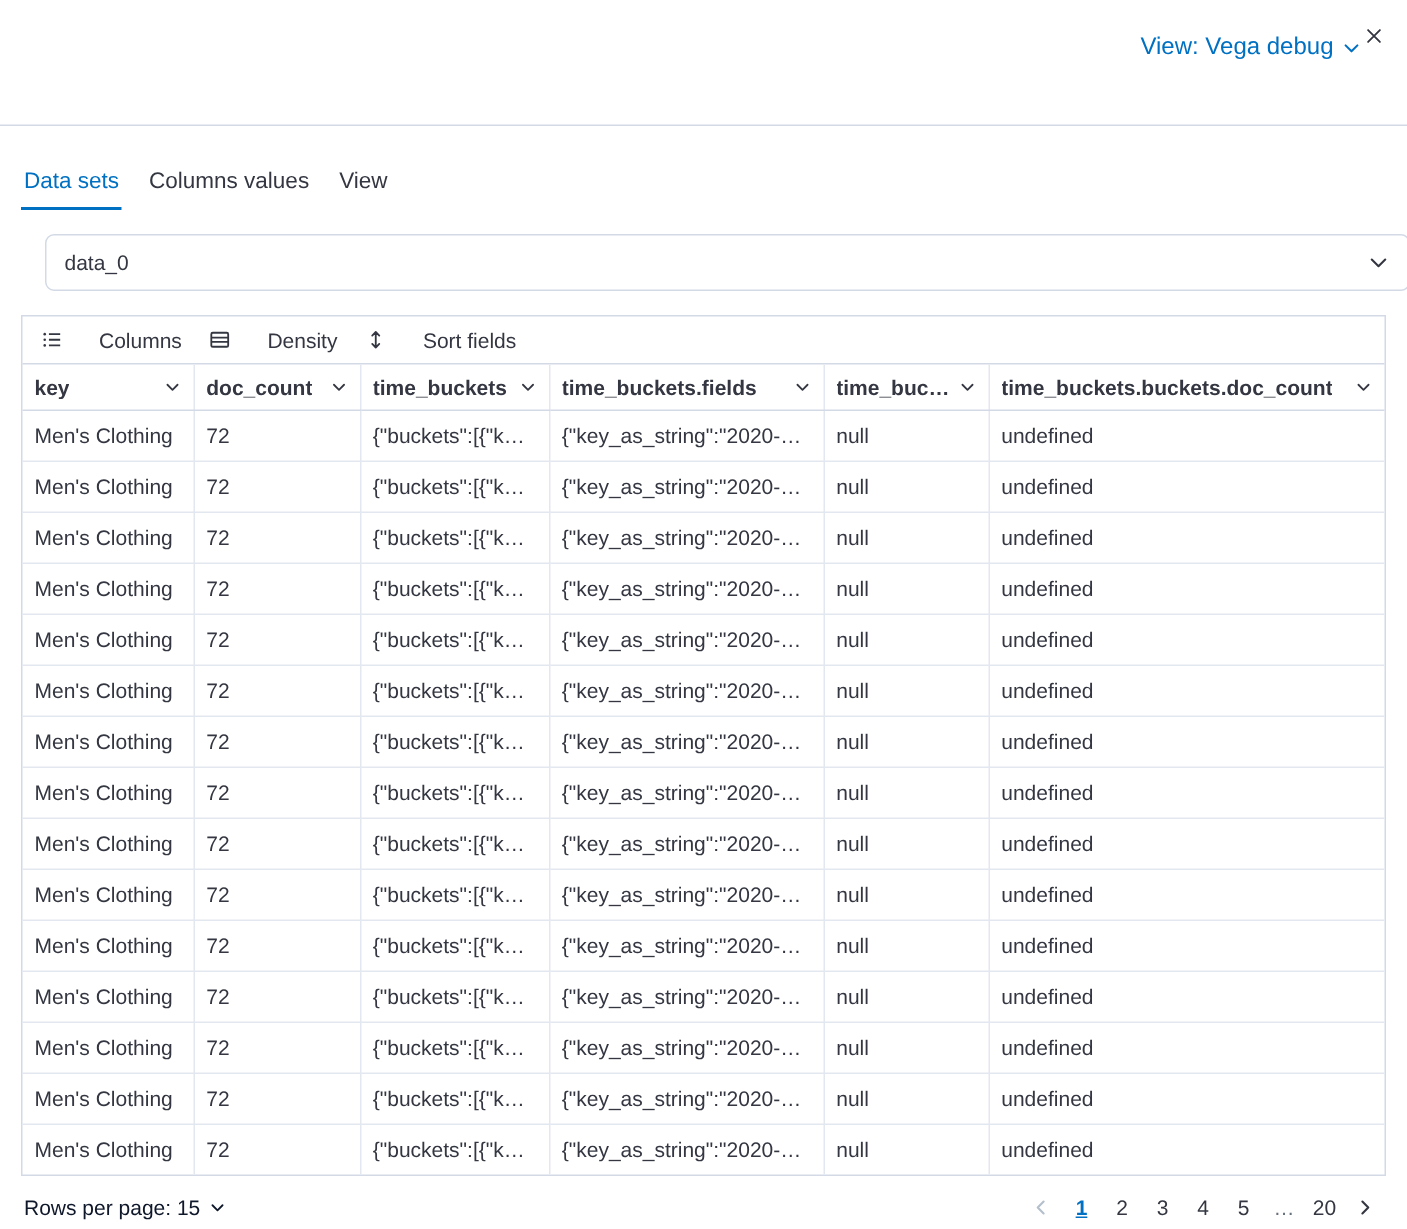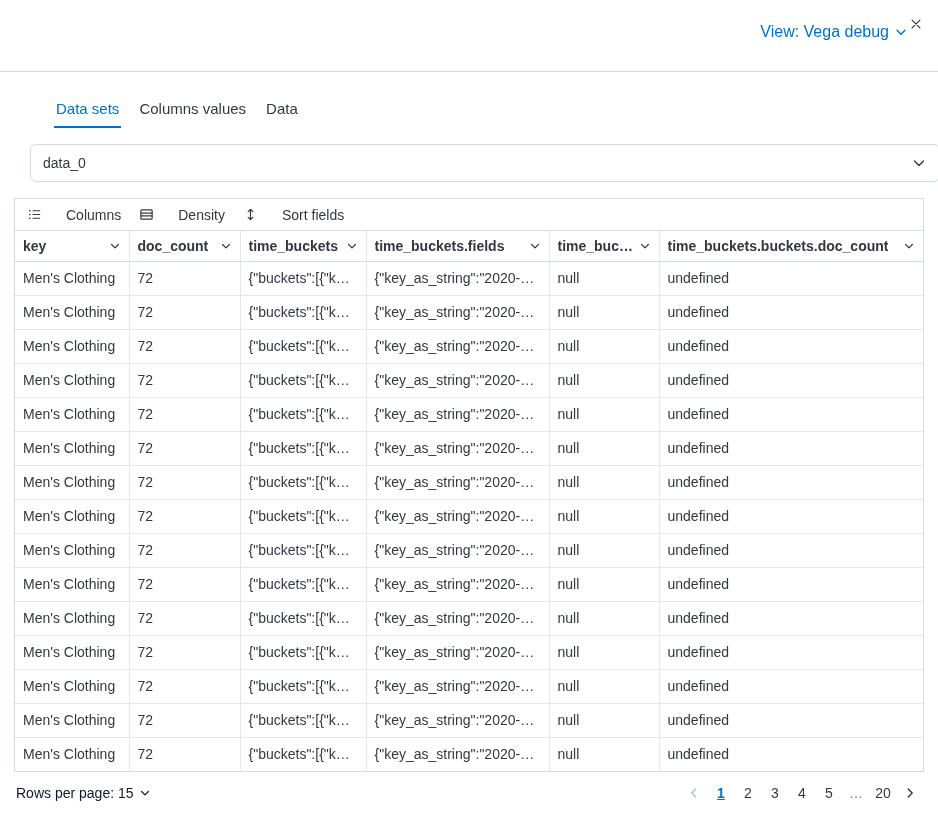--- a/index.html
+++ b/index.html
@@ -3,40 +3,40 @@
 <meta charset="utf-8">
 <style>
   * { margin:0; padding:0; box-sizing:border-box; }
   html,body {
     width:938px; height:819px; background:#fff; overflow:hidden;
     font-family:"Liberation Sans", sans-serif; font-size:14px; color:#343741;
   }
   button { font-family:inherit; }
 
   
-  .flyout-header { position:relative; height:72px; border-bottom:1px solid #d3dae6; background:#fff; }
+  .flyout-header { position:relative; height:84px; border-bottom:1px solid #d3dae6; background:#fff; }
   .close-btn {
     position:absolute; top:12px; right:10px; width:24px; height:24px;
     background:none; border:none; cursor:pointer; color:#343741;
     display:flex; align-items:center; justify-content:center;
   }
   .view-select {
     position:absolute; top:23px; right:30px; display:flex; align-items:center; gap:5px;
     background:none; border:none; cursor:pointer; color:#0071c2; font-size:16px;
   }
 
   
   .content { padding:28px 14px 0; }
 
   .tabs { display:flex; gap:16px; }
   .tab {
     background:none; border:none; border-bottom:2px solid transparent;
     font-size:15px; color:#343741; padding:0 2px 9px; cursor:pointer;
   }
-  .tab.active { color:#0071c2; border-bottom-color:#0071c2;margin-left:40px; }
+  .tab.active { color:#0071c2; border-bottom-color:#0071c2; }
 
   .dataset-select {
     margin-top:16px; width:100%; height:38px; border:1px solid #d3dae6; border-radius:6px;
     background:#fff; display:flex; align-items:center; justify-content:space-between;
     padding:0 12px; font-size:14px; color:#343741; cursor:pointer;margin-left:16px;
   }
 
   
   .grid { margin-top:16px; border:1px solid #d3dae6; }
   .toolbar {
@@ -100,21 +100,21 @@
           <path d="M3.5 3.5l9 9M12.5 3.5l-9 9" stroke="currentColor" stroke-width="1.4" stroke-linecap="round"></path>
         </svg>
     </button>
   </div>
 
   <div class="content">
 
     <div class="tabs">
       <button class="tab active">Data sets</button>
       <button class="tab">Columns values</button>
-      <button class="tab">Data</button>
+      <button class="tab">View</button>
     </div>
 
     <button class="dataset-select">
       <span>data_0</span>
       <span style="display:flex;">
         <svg width="16" height="16" viewBox="0 0 16 16">
             <path d="M3.5 6l4.5 4.5L12.5 6" fill="none" stroke="currentColor" stroke-width="1.4" stroke-linecap="round" stroke-linejoin="round"></path>
           </svg>
       </span>
     </button>

